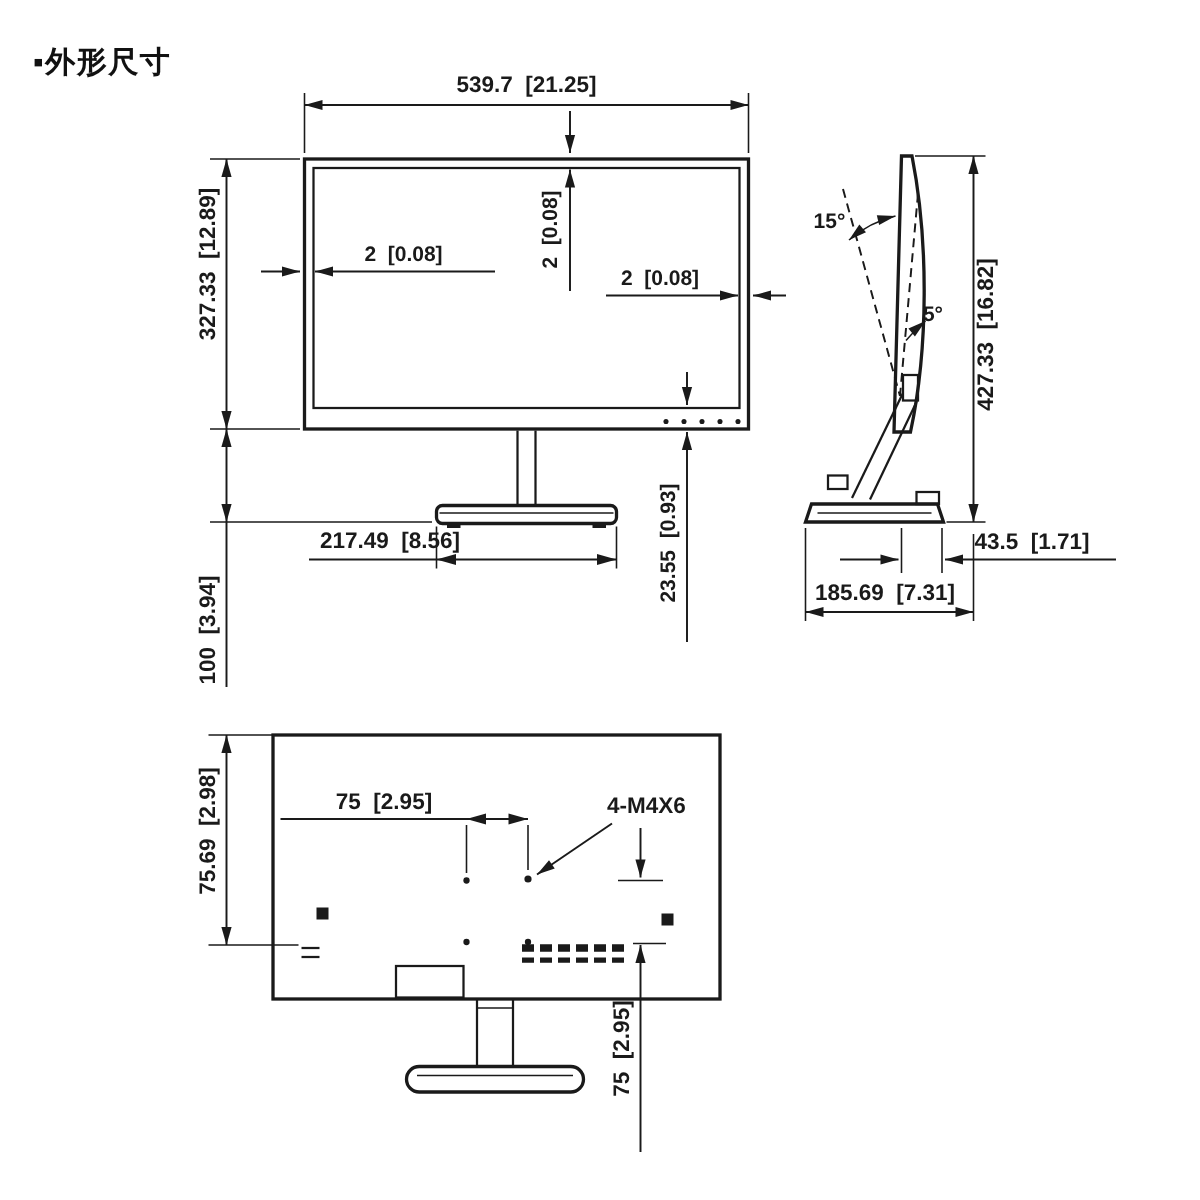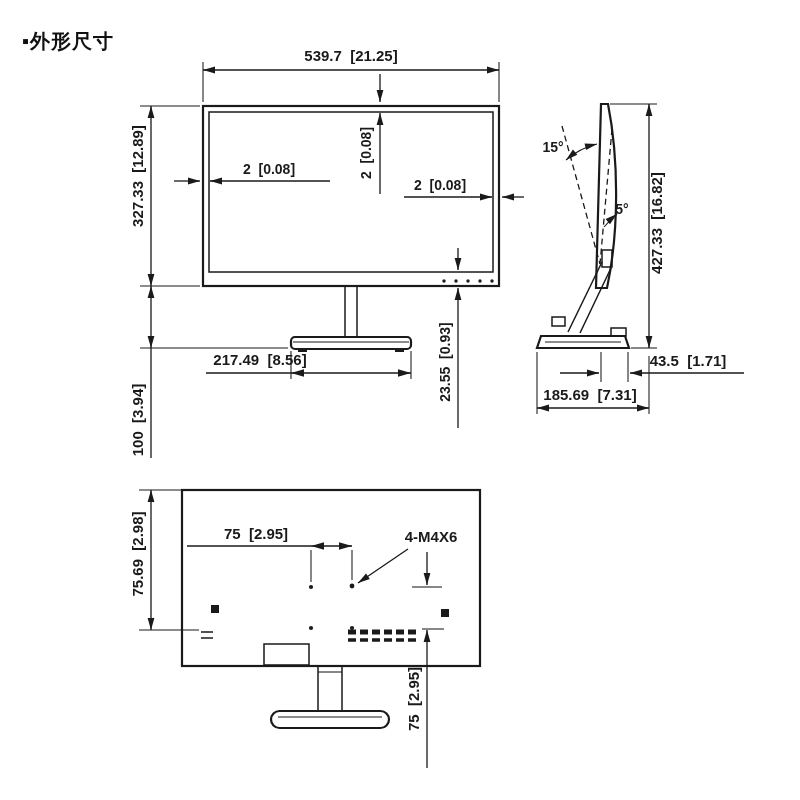--- a/index.html
+++ b/index.html
@@ -1,17 +1,17 @@
 <!DOCTYPE html>
 <html><head>
 <meta charset="utf-8">
 <style>
   html,body{margin:0;padding:0;background:#ffffff;}
   .canvas{position:relative;width:800px;height:800px;background:#fff;
-          font-family:"Liberation Sans","DejaVu Sans",sans-serif;overflow:hidden;}
+          font-family:"Liberation Sans","DejaVu Sans",sans-serif;overflow:hidden;border-radius:25px;}
   .page-title{position:absolute;left:22px;top:28px;font-size:20px;font-weight:bold;
               color:#111;letter-spacing:1px;}
   svg{position:absolute;left:0;top:0;}
   svg text{font-family:"Liberation Sans","DejaVu Sans",sans-serif;font-weight:bold;
            fill:#1a1a1a;white-space:pre;}
   .t15{font-size:15px}
   .t14{font-size:14px}
   .ln{stroke:#1a1a1a;stroke-width:1.3;fill:none}
   .thin{stroke:#1a1a1a;stroke-width:1.05;fill:none}
   .obj{stroke:#1a1a1a;stroke-width:2.2;fill:none}

